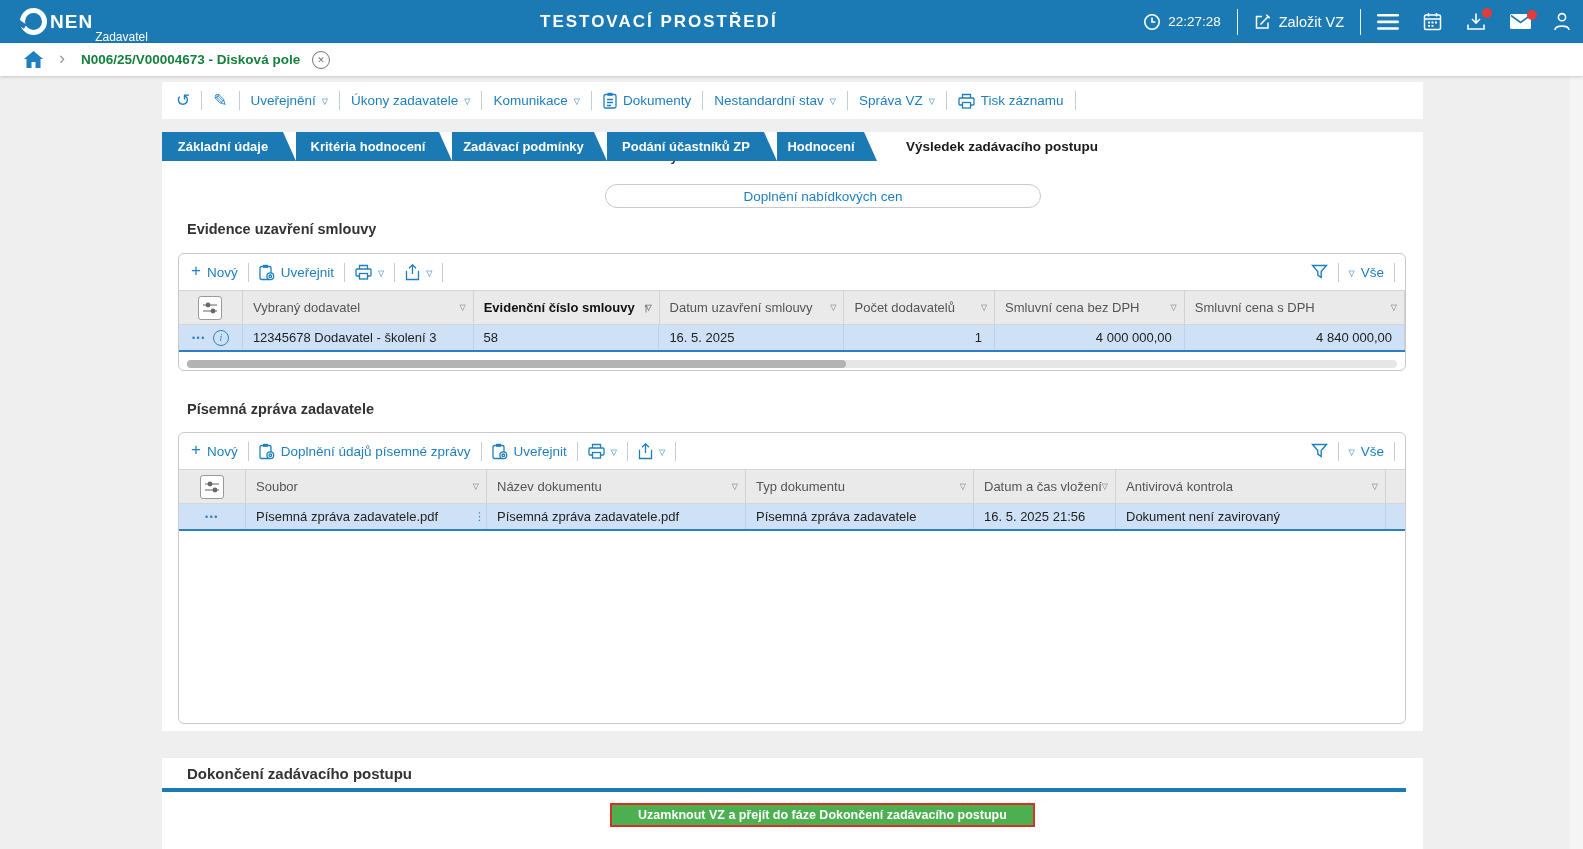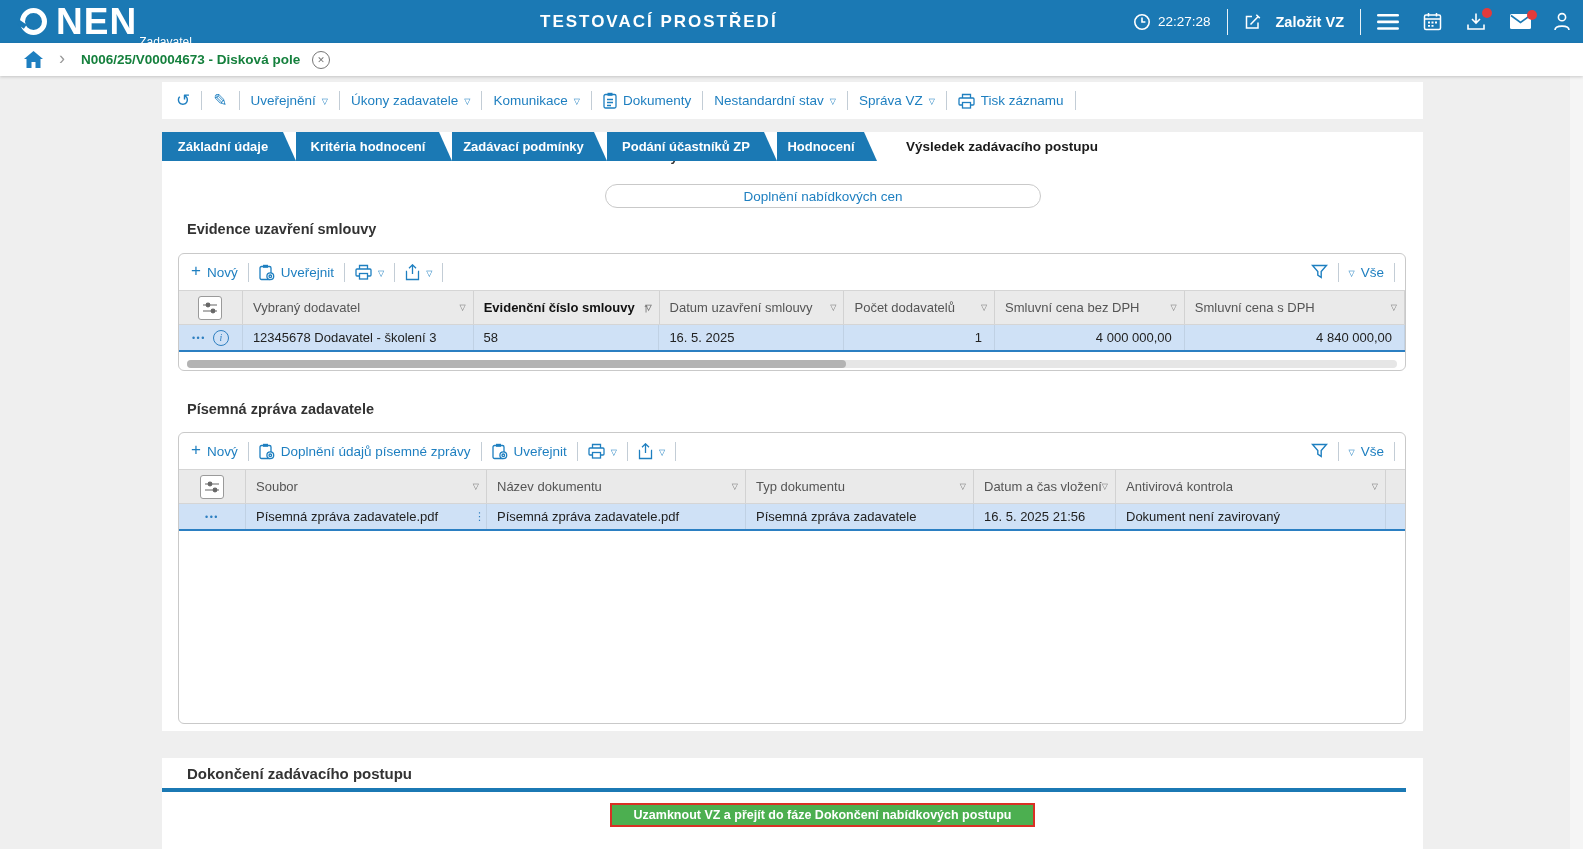--- a/index.html
+++ b/index.html
@@ -18,30 +18,30 @@
   }
   .logo-wrap { display:flex; align-items:center; margin-left:20px; }
   .logo-ring {
     width:27px; height:27px; border:5px solid #fff; border-radius:50%;
     position:relative; background:transparent;
   }
   .logo-ring:after{
     content:""; position:absolute; left:-7px; top:9px; width:8px; height:5px;
     background:#1b79b4; transform:rotate(35deg);
   }
-  .logo-text { font-size:37px; font-weight:bold; letter-spacing:1px; margin-left:9px; line-height:1; }
+  .logo-text { font-size:19px; font-weight:bold; letter-spacing:1px; margin-left:3px; line-height:1; }
   .logo-sub { font-size:12px; margin-left:2px; align-self:flex-end; margin-bottom:-9px; }
   .hdr-title {
     position:absolute; left:540px; top:0; height:43px; display:flex; align-items:center;
     font-size:17px; font-weight:bold; letter-spacing:2px;
   }
   .hdr-right { position:absolute; right:12px; top:0; height:43px; display:flex; align-items:center; gap:16px; }
   .hdr-sep { width:1px; height:26px; background:rgba(255,255,255,0.9); }
   .hdr-time { font-size:13.5px; display:flex; align-items:center; gap:7px; }
-  .hdr-new { font-size:14.5px; font-weight:bold; display:flex; align-items:center; gap:14px; cursor:pointer; }
+  .hdr-new { font-size:14.5px; font-weight:normal; display:flex; align-items:center; gap:7px; cursor:pointer; }
   .hicon { display:flex; align-items:center; justify-content:center; position:relative; cursor:pointer; }
   .badge {
     position:absolute; top:-4px; right:-6px; width:10px; height:10px;
     background:#e23b3b; border-radius:50%;
   }
   
   .crumb {
     position:absolute; left:0; top:43px; width:1583px; height:33px; background:#fff;
     display:flex; align-items:center; box-shadow:0 1px 3px rgba(0,0,0,0.18); z-index:5;
   }
@@ -503,16 +503,16 @@
       <div class="td" style="width:228px;">Písemná zpráva zadavatele</div>
       <div class="td" style="width:142px;">16. 5. 2025 21:56</div>
       <div class="td" style="width:270px;">Dokument není zavirovaný</div>
     </div>
   </div>
 </div>
 
 <div class="bottom">
   <div class="b-title">Dokončení zadávacího postupu</div>
   <div class="b-rule"></div>
-  <div class="green-btn">Uzamknout VZ a přejít do fáze Dokončení nabídkových postupu</div>
+  <div class="green-btn">Uzamknout VZ a přejít do fáze Dokončení zadávacího postupu</div>
 </div>
 
 <div class="page-scrollbar"></div>
 
 </body></html>

